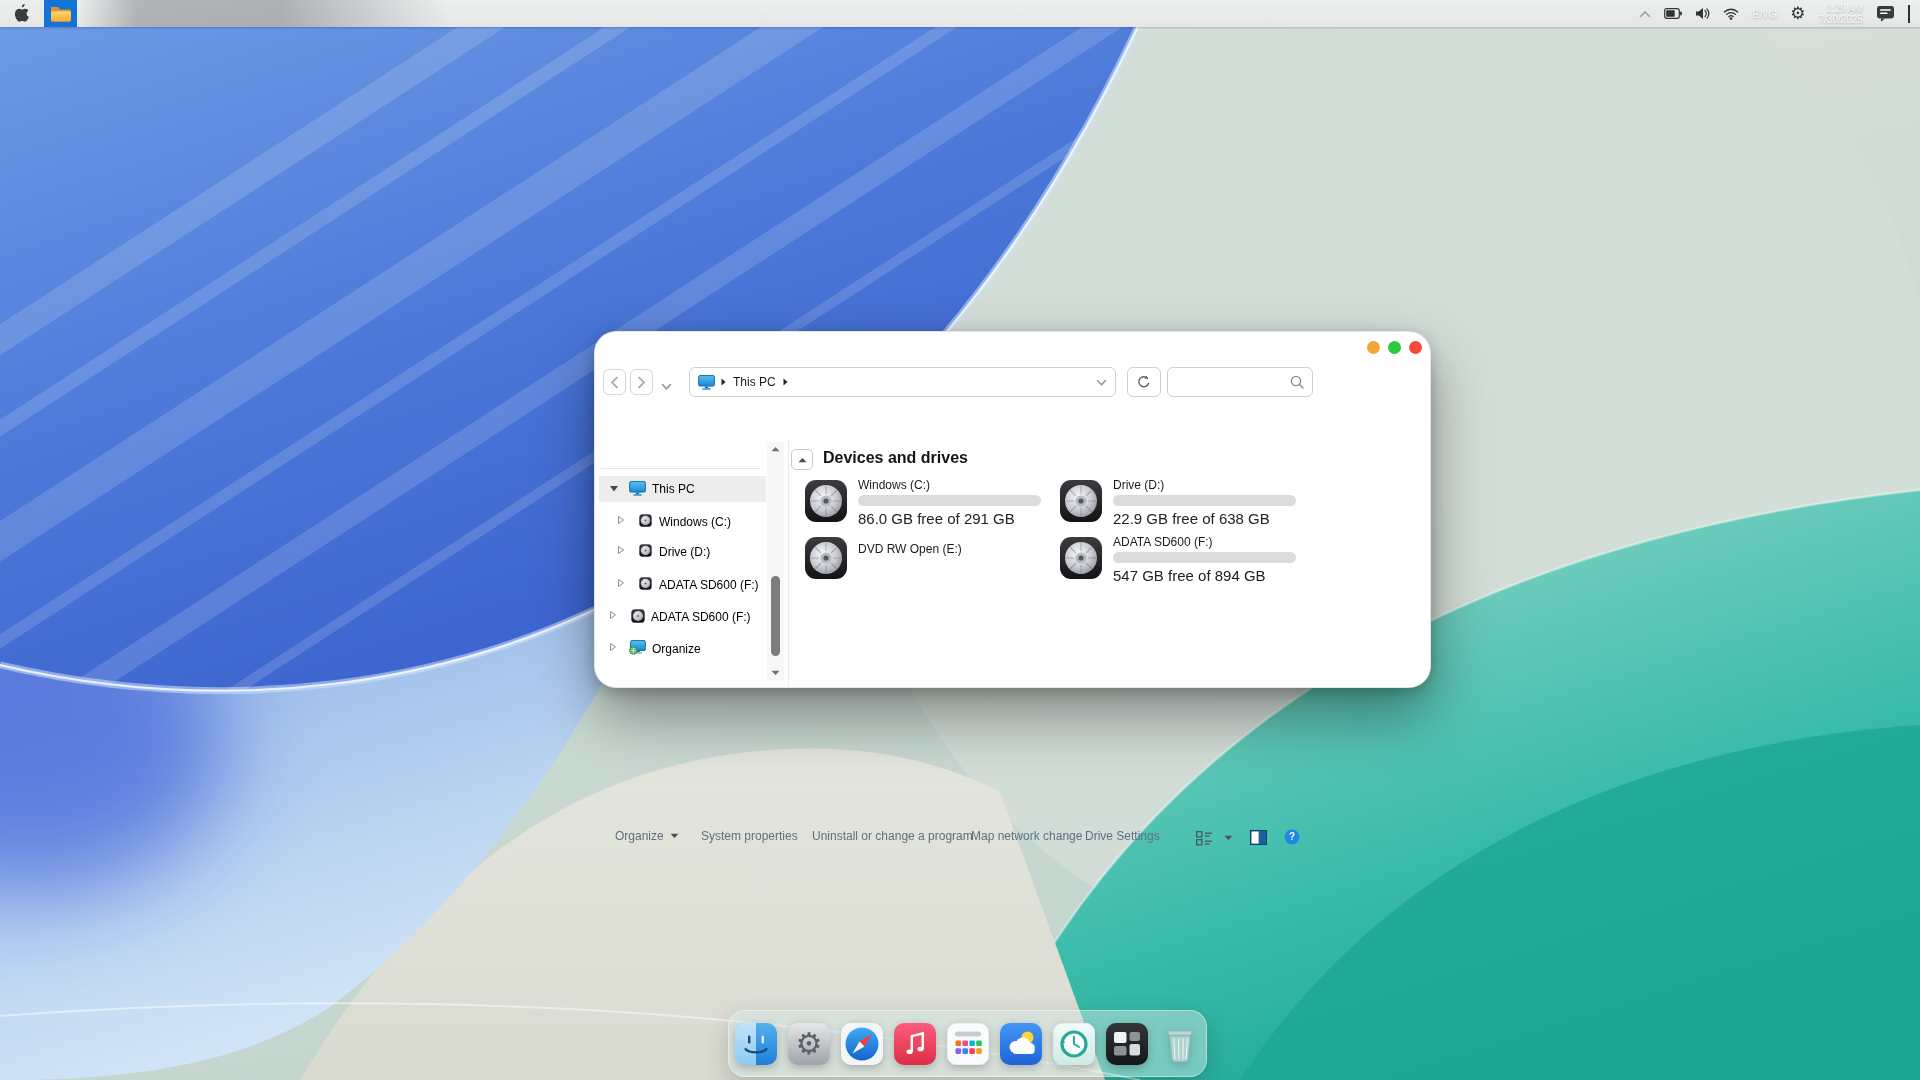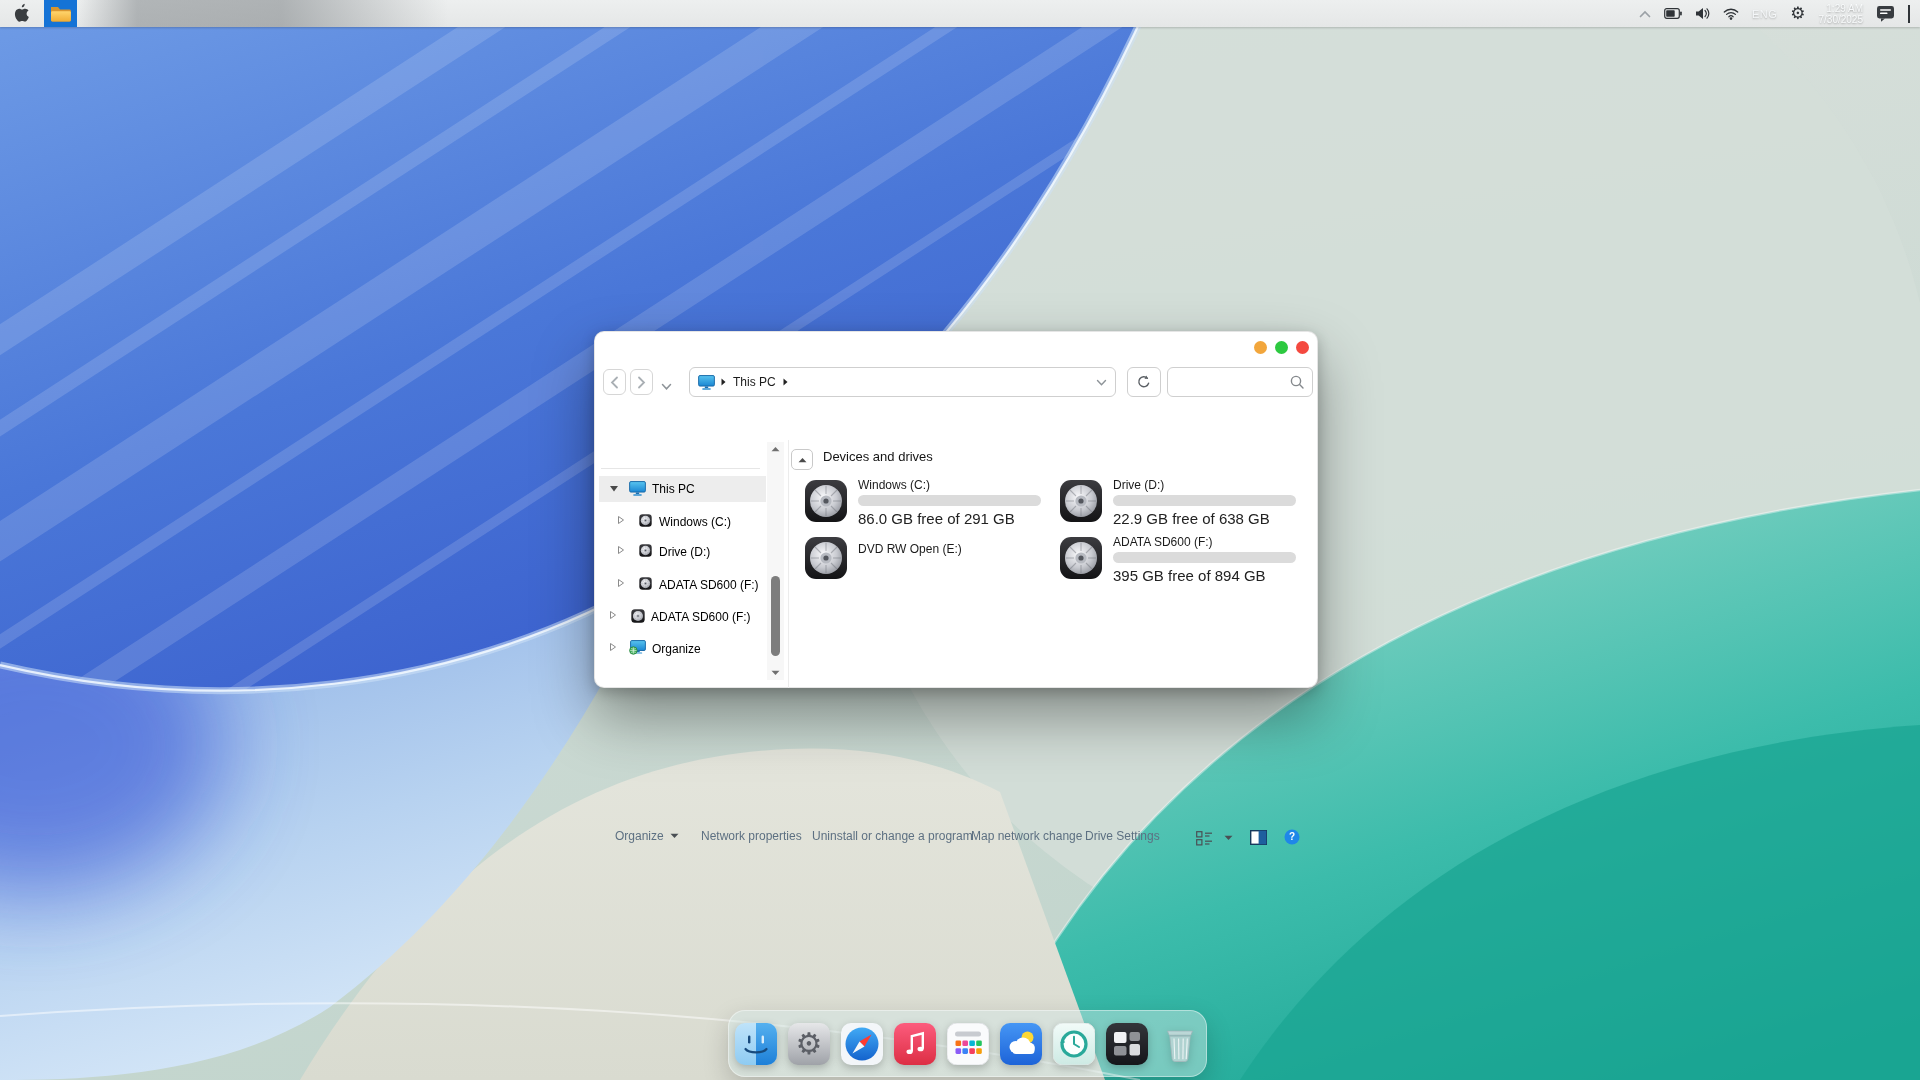--- a/index.html
+++ b/index.html
@@ -17,22 +17,22 @@
     display:flex; align-items:center; justify-content:center; }
   .mb-right { position:absolute; right:10px; top:0; height:27px; display:flex; align-items:center; gap:13px; }
   .mb-ico { display:flex; align-items:center; justify-content:center; }
   .mb-lang { font-size:11px; color:rgba(245,248,250,.95); text-shadow:0 1px 2px rgba(0,0,0,.25); letter-spacing:.5px; }
   .mb-clock { display:flex; flex-direction:column; align-items:flex-end; line-height:11px;
     font-size:10px; color:rgba(250,252,253,.96); text-shadow:0 1px 2px rgba(0,0,0,.3); }
   .mb-gear { font-family:"DejaVu Sans", sans-serif; font-size:17px; color:#2f3337; line-height:17px; }
   .mb-caret { width:2px; height:18px; background:#2f3337; }
 
   
-  #window { position:absolute; left:594px; top:331px; width:724px; height:357px; background:#fff;
-    border-radius:10px; border:1px solid rgba(0,0,0,.10);
+  #window { position:absolute; left:594px; top:331px; width:837px; height:357px; background:#fff;
+    border-radius:22px; border:1px solid rgba(0,0,0,.10);
     box-shadow:0 28px 60px rgba(0,0,0,.38), 0 4px 14px rgba(0,0,0,.22); z-index:30; }
   .traffic { position:absolute; top:9px; right:8px; display:flex; gap:8px; }
   .tl { width:13px; height:13px; border-radius:50%; }
 
   .nav-row { position:absolute; left:0; top:37px; width:724px; height:28px; }
   .nav-btn { position:absolute; width:23px; height:26px; top:0; background:#fff; border:1px solid #d6d6d6;
     border-radius:6px; display:flex; align-items:center; justify-content:center; }
   .addr-bar { position:absolute; left:94px; top:-2px; width:427px; height:30px; background:#fff;
     border:1px solid #cfcfcf; border-radius:6px; display:flex; align-items:center; padding:0 8px; }
   .addr-text { font-size:12px; color:#1b1b1b; margin:0 7px; }
@@ -58,21 +58,21 @@
   .tree-label { position:absolute; white-space:nowrap; }
 
   
   .sb-track { position:absolute; left:172px; top:110px; width:17px; height:238px; background:#f7f7f7; }
   .sb-thumb { position:absolute; left:176px; top:244px; width:9px; height:80px; background:#7d7d7d; border-radius:5px; }
   .sb-arrow { position:absolute; left:172px; width:17px; height:14px; display:flex; align-items:center; justify-content:center; }
 
   
   .collapse-btn { position:absolute; left:196px; top:117px; width:22px; height:21px; background:#fff;
     border:1px solid #c9c9c9; border-radius:5px; display:flex; align-items:center; justify-content:center; }
-  .section-title { position:absolute; left:228px; top:117px; font-size:13px; color:#141414; }
+  .section-title { position:absolute; left:228px; top:117px; font-size:16px; color:#141414;font-weight:bold; }
 
   .drive-cell { position:absolute; width:250px; height:46px; }
   .drive-ico { position:absolute; left:0; top:0; width:44px; height:44px; }
   .drive-name { position:absolute; left:54px; top:-1px; font-size:12px; color:#1b1b1b; white-space:nowrap; }
   .drive-name.center { top:6px; }
   .drive-bar { position:absolute; left:54px; top:16px; width:183px; height:11px; background:#dbdbdb; border-radius:6px; overflow:hidden; }
   .drive-fill { height:11px; border-radius:6px; background-image:linear-gradient(rgba(255,255,255,.28), rgba(255,255,255,0) 45%); }
   .drive-size { position:absolute; left:54px; top:31px; font-size:15px; color:#222; white-space:nowrap; }
 
   
@@ -323,21 +323,21 @@
       </div>
     </div>
 
     <div class="toolbar">
       <span class="tb-item" style="left:20px;top:83px">
         <span>Organize</span>
         <svg width="9" height="6" viewBox="0 0 9 6">
             <path d="M0.5,0.8 L4.5,5 L8.5,0.8 Z" fill="#4a4f54"></path>
           </svg>
       </span>
-      <span class="tb-item" style="left:106px;top:83px">Network properties</span>
+      <span class="tb-item" style="left:106px;top:83px">System properties</span>
       <span class="tb-item" style="left:217px;top:83px">Uninstall or change a program</span>
       <span class="tb-item" style="left:376px;top:83px">Map network change</span>
       <span class="tb-item" style="left:490px;top:83px">Drive Settings</span>
 
       <span class="tb-right" style="left:601px;top:85px">
         <svg width="17" height="15" viewBox="0 0 17 15">
           <rect x="0.7" y="0.7" width="5.2" height="5.2" stroke="#4a4f54" stroke-width="1.2" fill="none"></rect>
           <rect x="0.7" y="8.7" width="5.2" height="5.2" stroke="#4a4f54" stroke-width="1.2" fill="none"></rect>
           <line x1="9" y1="2.2" x2="16" y2="2.2" stroke="#4a4f54" stroke-width="1.2"></line>
           <line x1="9" y1="5" x2="13.5" y2="5" stroke="#4a4f54" stroke-width="1.2"></line>
@@ -493,21 +493,21 @@
       </div>
 
       <div class="drive-cell" style="left:464px;top:204px">
         <svg class="drive-ico" viewBox="0 0 44 44">
             <use href="#sym-hdd"></use>
           </svg>
         <span class="drive-name">ADATA SD600 (F:)</span>
         <span class="drive-bar">
           <span class="drive-fill" style="width: 55.8%; background-color: rgb(62, 144, 240);"></span>
         </span>
-        <span class="drive-size">395 GB free of 894 GB</span>
+        <span class="drive-size">547 GB free of 894 GB</span>
       </div>
     </div>
   </div>
 
   <div id="dock">
     <svg class="dock-ico" viewBox="0 0 42 42">
       <defs>
         <linearGradient id="g-fin1" x1="0" y1="0" x2="0" y2="1">
             <stop offset="0" stop-color="#bfe3fa"></stop>
             <stop offset="1" stop-color="#8ecbf2"></stop>

